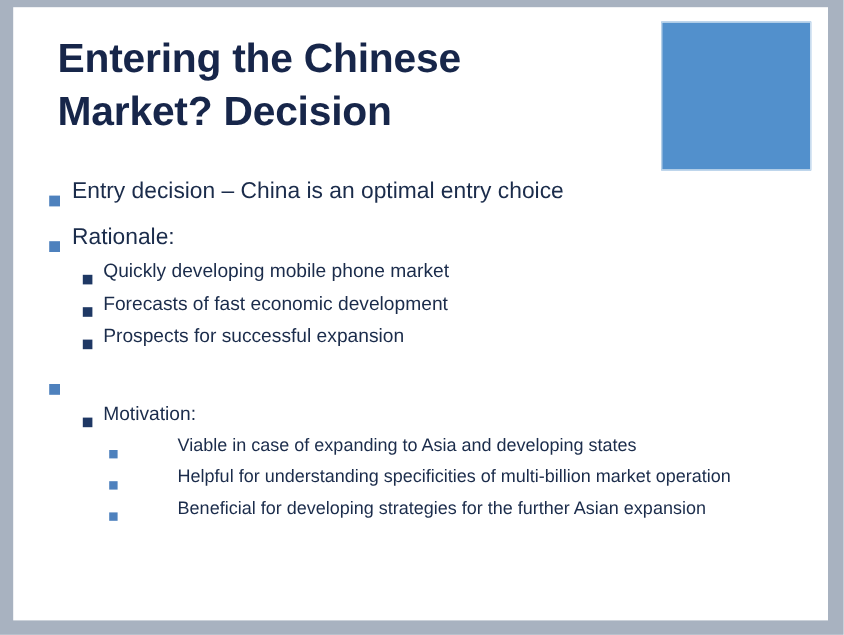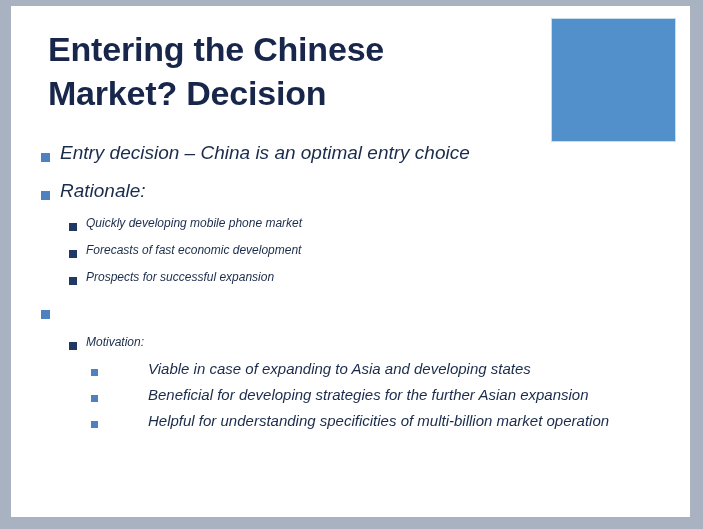--- a/index.html
+++ b/index.html
@@ -63,23 +63,22 @@
   
   #slide-body {
     position: absolute;
     top: 128px;
     left: 30px;
     width: 630px;
   }
 
   .bullet-row {
     display: flex;
-    align-items: center;
+    align-items: flex-end;
     color: #1b2c4b;
-    font-style: italic;
   }
 
   .marker {
     flex: 0 0 auto;
     display: inline-block;
   }
 
   .bullet-text {
     flex: 1 1 auto;
     white-space: nowrap;
@@ -109,21 +108,21 @@
     height: 27px;
   }
   .lvl2 .marker {
     width: 8px;
     height: 8px;
     background: #1f3864;
     margin-top: 7px;
     margin-right: 9px;
   }
   .lvl2 .bullet-text {
-    font-size: 12px;
+    font-size: 16px;
     line-height: 21px;
   }
 
   
   .lvl3 {
     margin-left: 50px;
     height: 26px;
     gap: 41px;
   }
   .lvl3 .marker {
@@ -188,23 +187,23 @@
         <span class="bullet-text">Motivation:</span>
       </div>
 
       <div class="bullet-row lvl3">
         <span class="marker"></span>
         <span class="bullet-text">Viable in case of expanding to Asia and developing states</span>
       </div>
 
       <div class="bullet-row lvl3">
         <span class="marker"></span>
+        <span class="bullet-text">Helpful for understanding specificities of multi-billion market operation</span>
+      </div>
+
+      <div class="bullet-row lvl3">
+        <span class="marker"></span>
         <span class="bullet-text">Beneficial for developing strategies for the further Asian expansion</span>
-      </div>
-
-      <div class="bullet-row lvl3">
-        <span class="marker"></span>
-        <span class="bullet-text">Helpful for understanding specificities of multi-billion market operation</span>
       </div>
 
     </div>
   </div>
 </div>
 
 </body></html>

